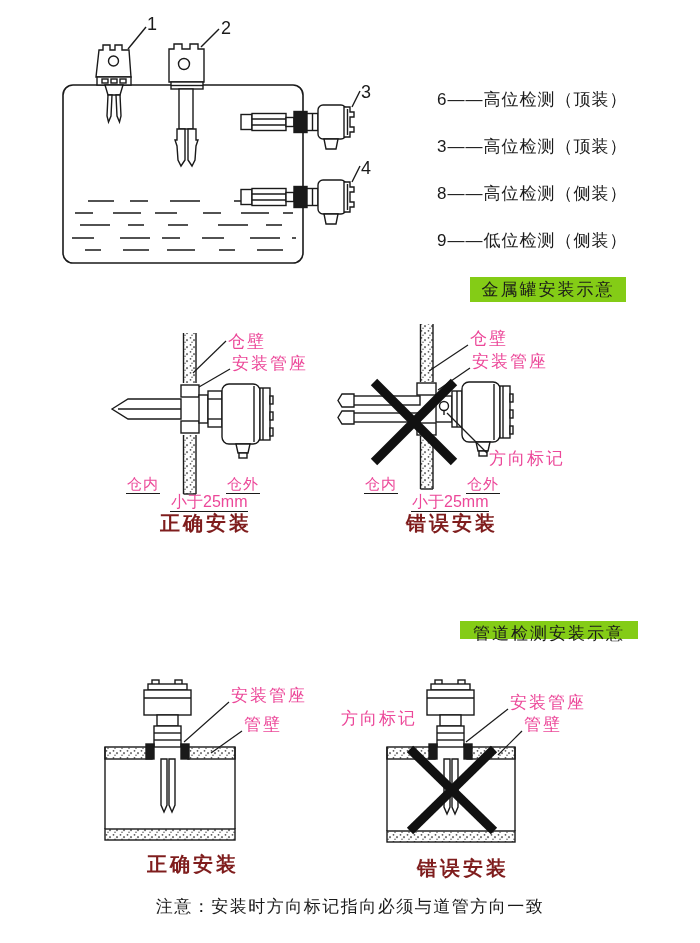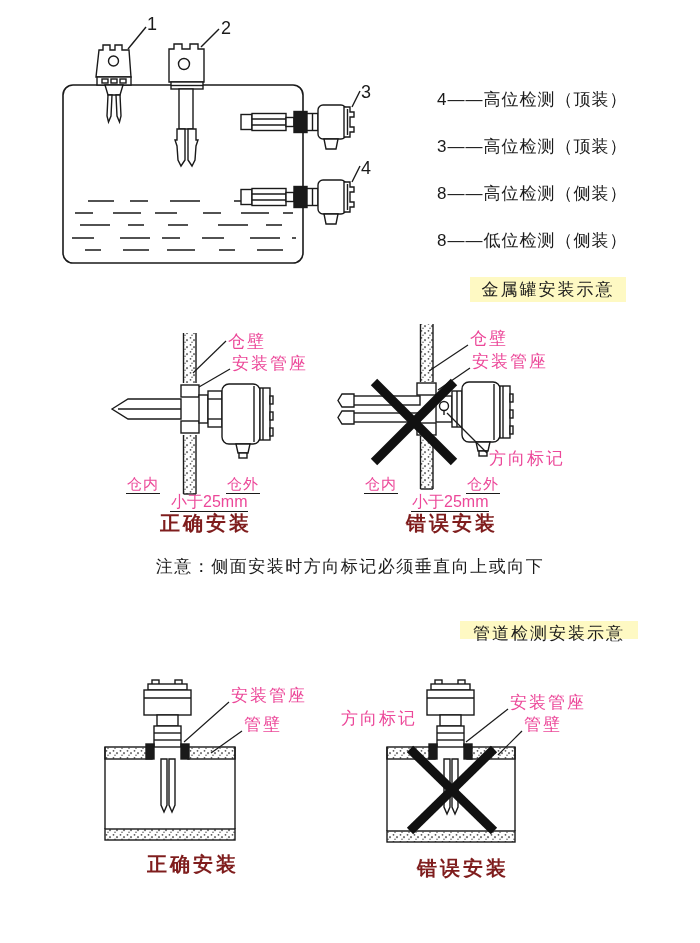--- a/index.html
+++ b/index.html
@@ -4,21 +4,21 @@
 <style>
   html,body{margin:0;padding:0;background:#fff;}
   .page{position:relative;width:700px;height:943px;background:#fff;overflow:hidden;
         font-family:"Liberation Sans", sans-serif;color:#1a1a1a;}
   .page svg{position:absolute;left:0;top:0;}
   .lbl{position:absolute;white-space:nowrap;font-size:17px;letter-spacing:2px;color:#ec4899;}
   .small{font-size:15px;letter-spacing:1px;}
   .dim{font-size:16px;letter-spacing:0;}
   .ulbl{border-bottom:1.5px solid #1a1a1a;padding:0 1px 1px 1px;}
   .caption{position:absolute;white-space:nowrap;font-size:20px;letter-spacing:3px;font-weight:600;color:#7f1d1d;}
-  .sec-header{position:absolute;background:#fef9c3;text-align:center;font-size:17px;
+  .sec-header{position:absolute;background:#84cc16;text-align:center;font-size:17px;
               letter-spacing:2px;line-height:25px;color:#1a1a1a;}
   .note{position:absolute;left:0;width:700px;text-align:center;font-size:17px;
         letter-spacing:1.5px;font-weight:500;color:#1a1a1a;}
   .legend-item{position:absolute;left:437px;white-space:nowrap;font-size:17px;letter-spacing:1px;color:#1a1a1a;}
   .num{position:absolute;font-size:18px;color:#1a1a1a;}
 </style>
 </head>
 <body>
 
 <div class="page">
@@ -217,50 +217,50 @@
       </g>
     </g>
   </svg>
 
   <div class="num" style="left:147px;top:14px;">1</div>
   <div class="num" style="left:221px;top:18px;">2</div>
   <div class="num" style="left:361px;top:82px;">3</div>
   <div class="num" style="left:361px;top:158px;">4</div>
 
   <div>
-    <div class="legend-item" style="top:88px;">4——高位检测（顶装）</div>
+    <div class="legend-item" style="top:88px;">6——高位检测（顶装）</div>
     <div class="legend-item" style="top:135px;">3——高位检测（顶装）</div>
     <div class="legend-item" style="top:182px;">8——高位检测（侧装）</div>
-    <div class="legend-item" style="top:229px;">8——低位检测（侧装）</div>
+    <div class="legend-item" style="top:229px;">9——低位检测（侧装）</div>
   </div>
 
   <div class="sec-header" style="left:470px;top:277px;width:156px;height:25px;">金属罐安装示意</div>
 
   <div class="lbl" style="left:228px;top:330px;">仓壁</div>
   <div class="lbl" style="left:232px;top:352px;">安装管座</div>
   <div class="lbl small" style="left:126px;top:475px;"><span class="ulbl">仓内</span></div>
   <div class="lbl small" style="left:226px;top:475px;"><span class="ulbl">仓外</span></div>
   <div class="lbl dim" style="left:170px;top:492px;"><span class="ulbl">小于25mm</span></div>
   <div class="caption" style="left:160px;top:510px;">正确安装</div>
 
   <div class="lbl" style="left:470px;top:327px;">仓壁</div>
   <div class="lbl" style="left:472px;top:350px;">安装管座</div>
   <div class="lbl" style="left:489px;top:447px;">方向标记</div>
   <div class="lbl small" style="left:364px;top:475px;"><span class="ulbl">仓内</span></div>
   <div class="lbl small" style="left:466px;top:475px;"><span class="ulbl">仓外</span></div>
   <div class="lbl dim" style="left:411px;top:492px;"><span class="ulbl">小于25mm</span></div>
   <div class="caption" style="left:406px;top:510px;">错误安装</div>
 
-  <div class="note" style="top:555px;">注意：侧面安装时方向标记必须垂直向上或向下</div>
 
   <div class="sec-header" style="left:460px;top:621px;width:178px;height:18px;line-height:26px;">管道检测安装示意</div>
 
   <div class="lbl" style="left:231px;top:684px;">安装管座</div>
   <div class="lbl" style="left:244px;top:713px;">管壁</div>
   <div class="caption" style="left:147px;top:851px;">正确安装</div>
 
   <div class="lbl" style="left:341px;top:707px;">方向标记</div>
   <div class="lbl" style="left:510px;top:691px;">安装管座</div>
   <div class="lbl" style="left:524px;top:713px;">管壁</div>
   <div class="caption" style="left:417px;top:855px;">错误安装</div>
 
+  <div class="note" style="top:895px;">注意：安装时方向标记指向必须与道管方向一致</div>
 
 </div>
 
 </body></html>

